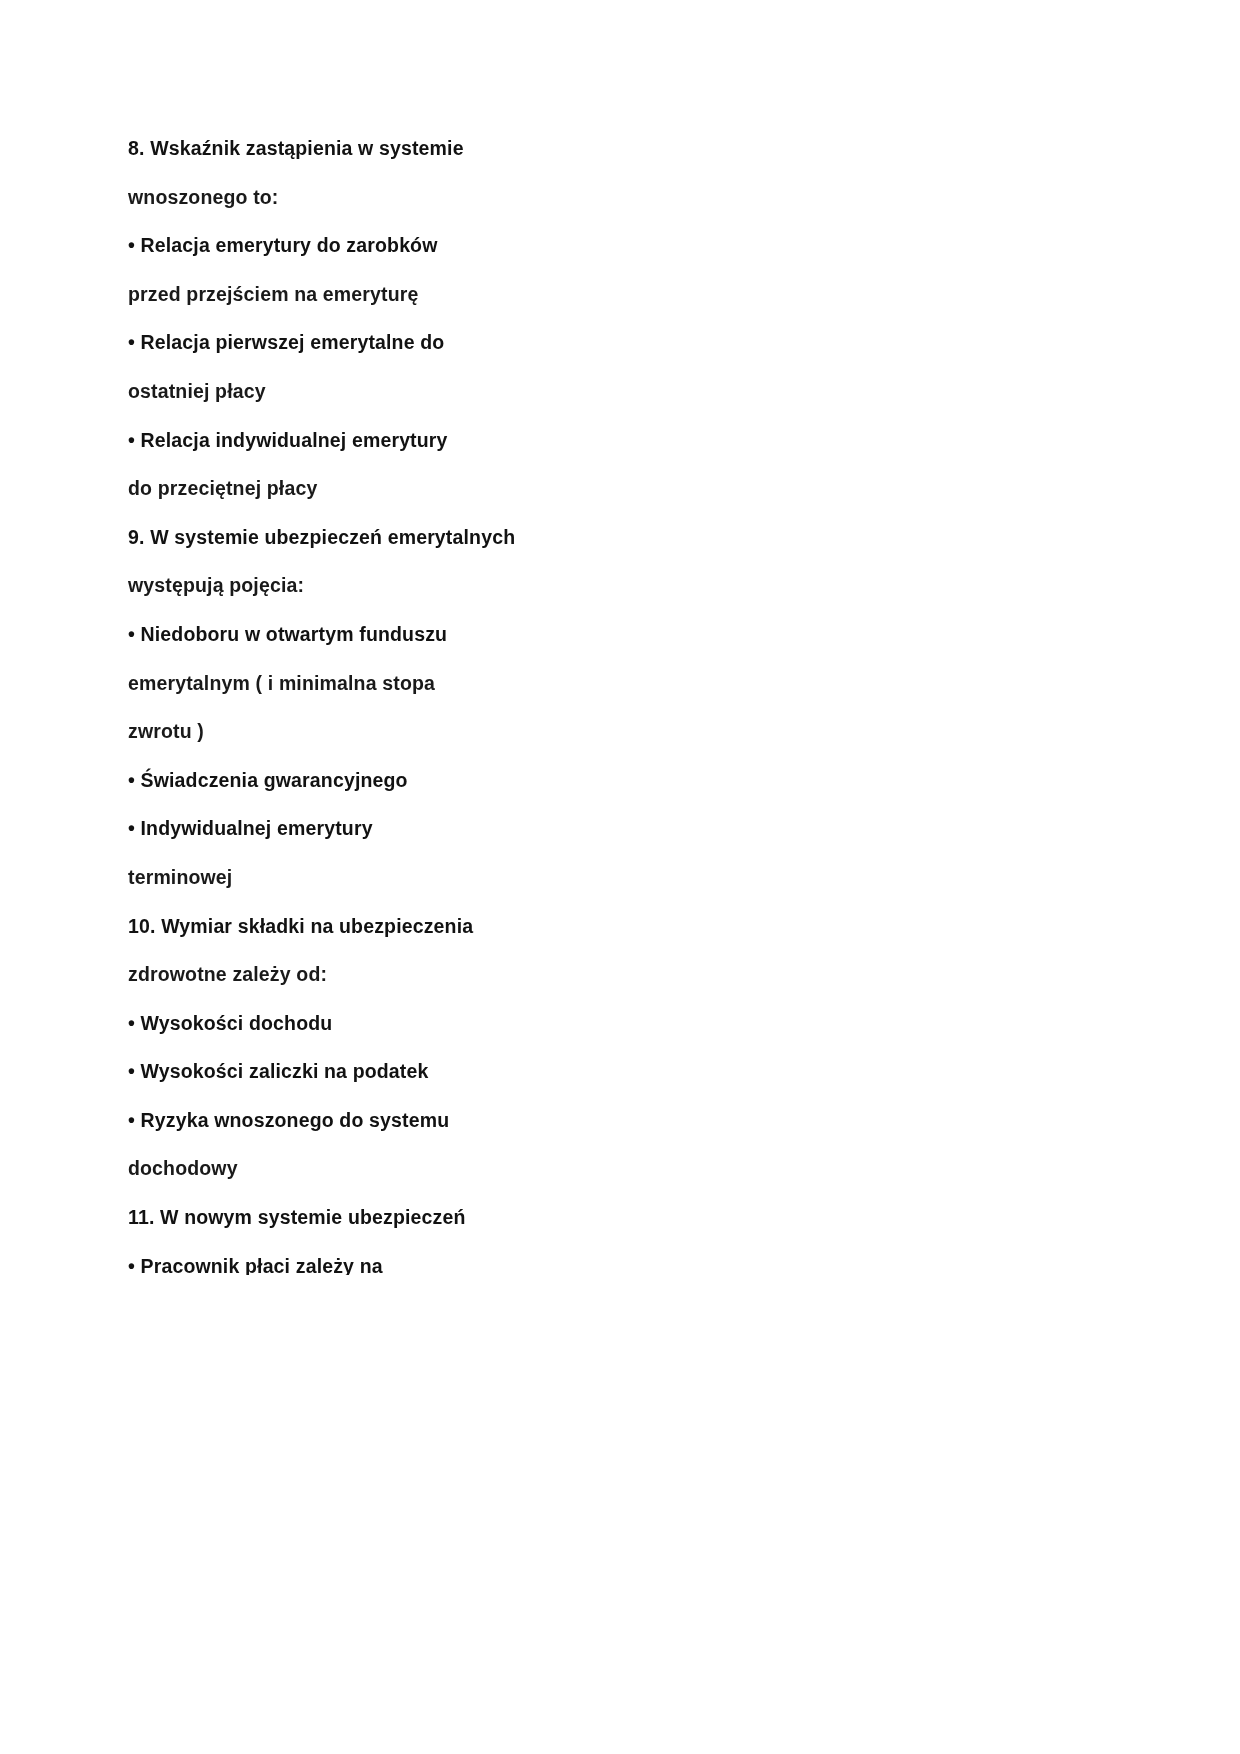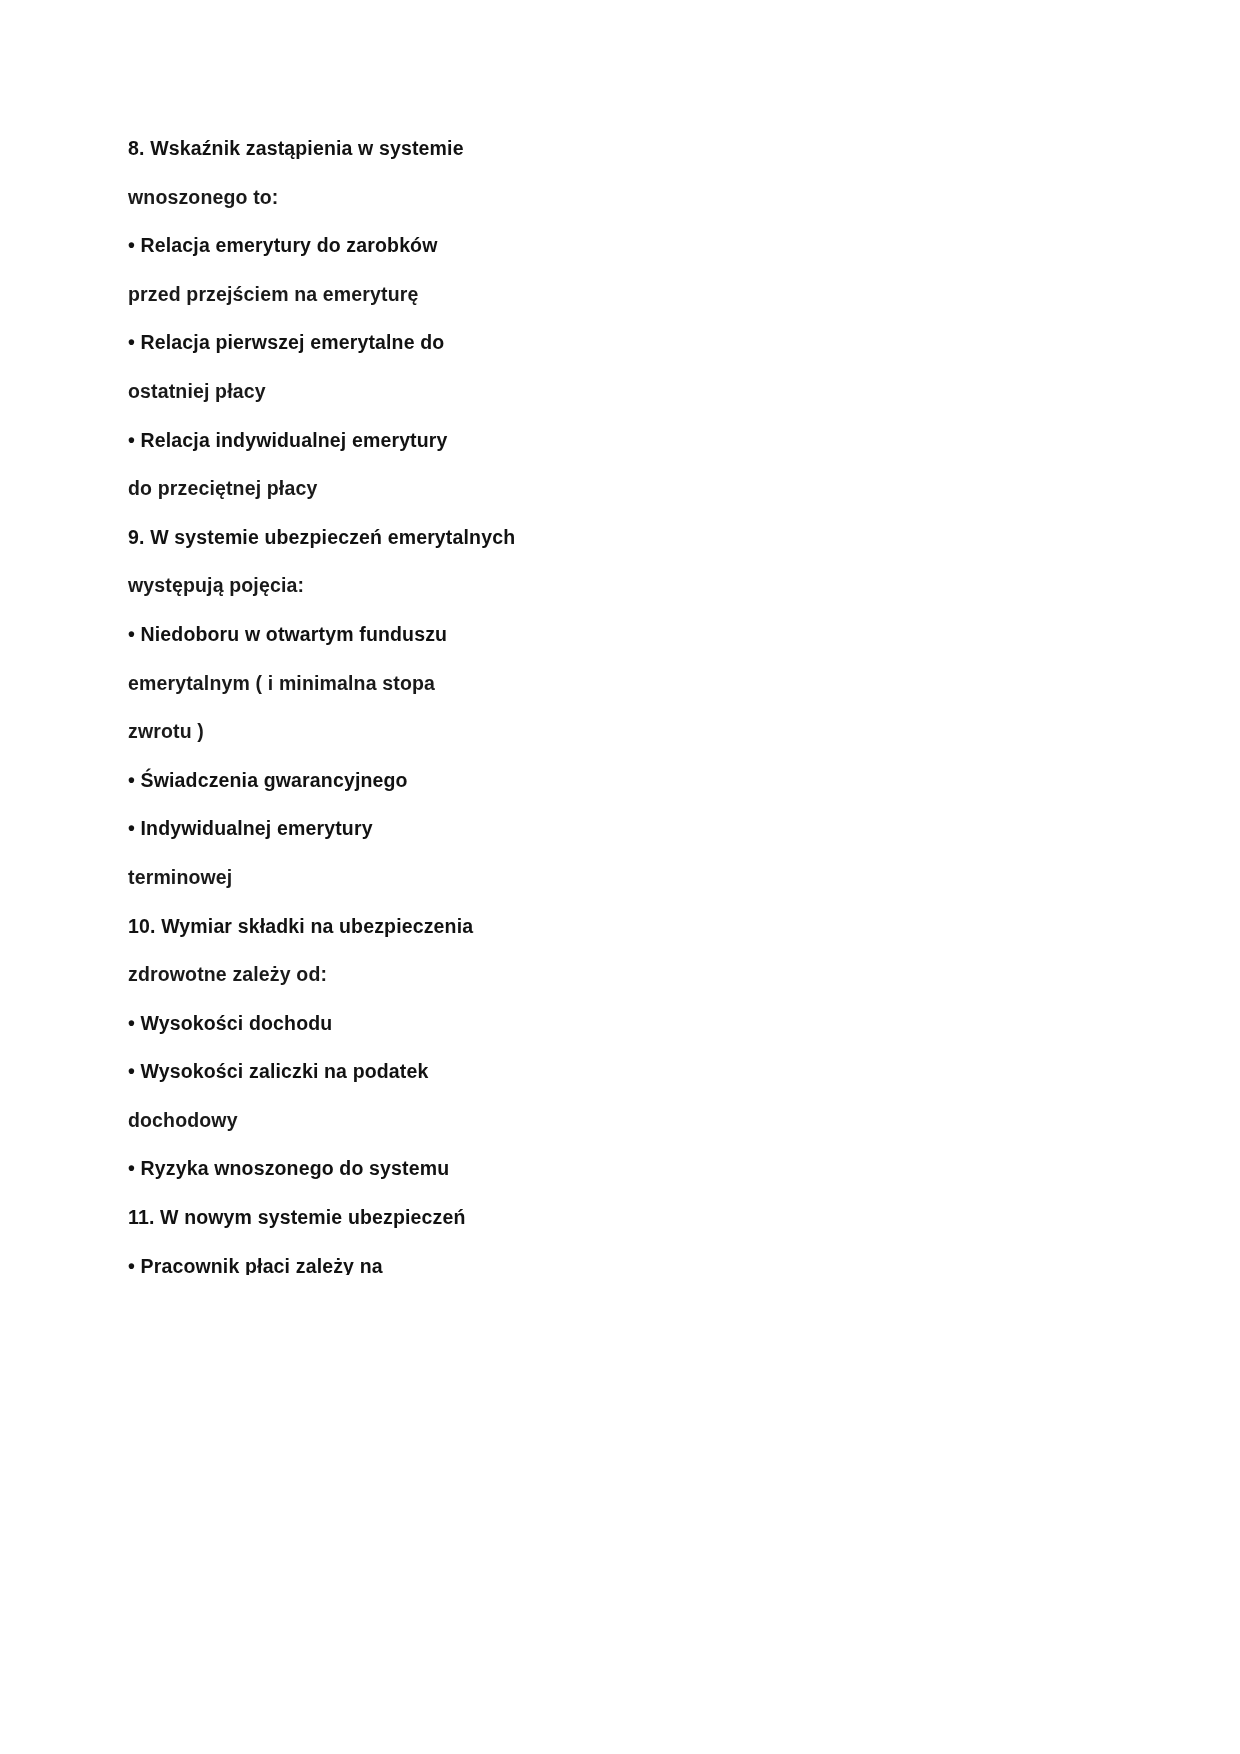--- a/index.html
+++ b/index.html
@@ -65,19 +65,19 @@
       <div class="line bullet">• Niedoboru w otwartym funduszu</div>
       <div class="line cont">emerytalnym ( i minimalna stopa</div>
       <div class="line cont">zwrotu )</div>
       <div class="line bullet">• Świadczenia gwarancyjnego</div>
       <div class="line bullet">• Indywidualnej emerytury</div>
       <div class="line cont">terminowej</div>
       <div class="line q">10. Wymiar składki na ubezpieczenia</div>
       <div class="line cont">zdrowotne zależy od:</div>
       <div class="line bullet">• Wysokości dochodu</div>
       <div class="line bullet">• Wysokości zaliczki na podatek</div>
+      <div class="line bullet">• Ryzyka wnoszonego do systemu</div>
       <div class="line cont">dochodowy</div>
-      <div class="line bullet">• Ryzyka wnoszonego do systemu</div>
       <div class="line q">11. W nowym systemie ubezpieczeń</div>
       <div class="line bullet">• Pracownik płaci zależy na</div>
       <div class="line cont">ubezpieczenia emerytalne i</div>
     </div>
 </div>
 
 </body></html>

